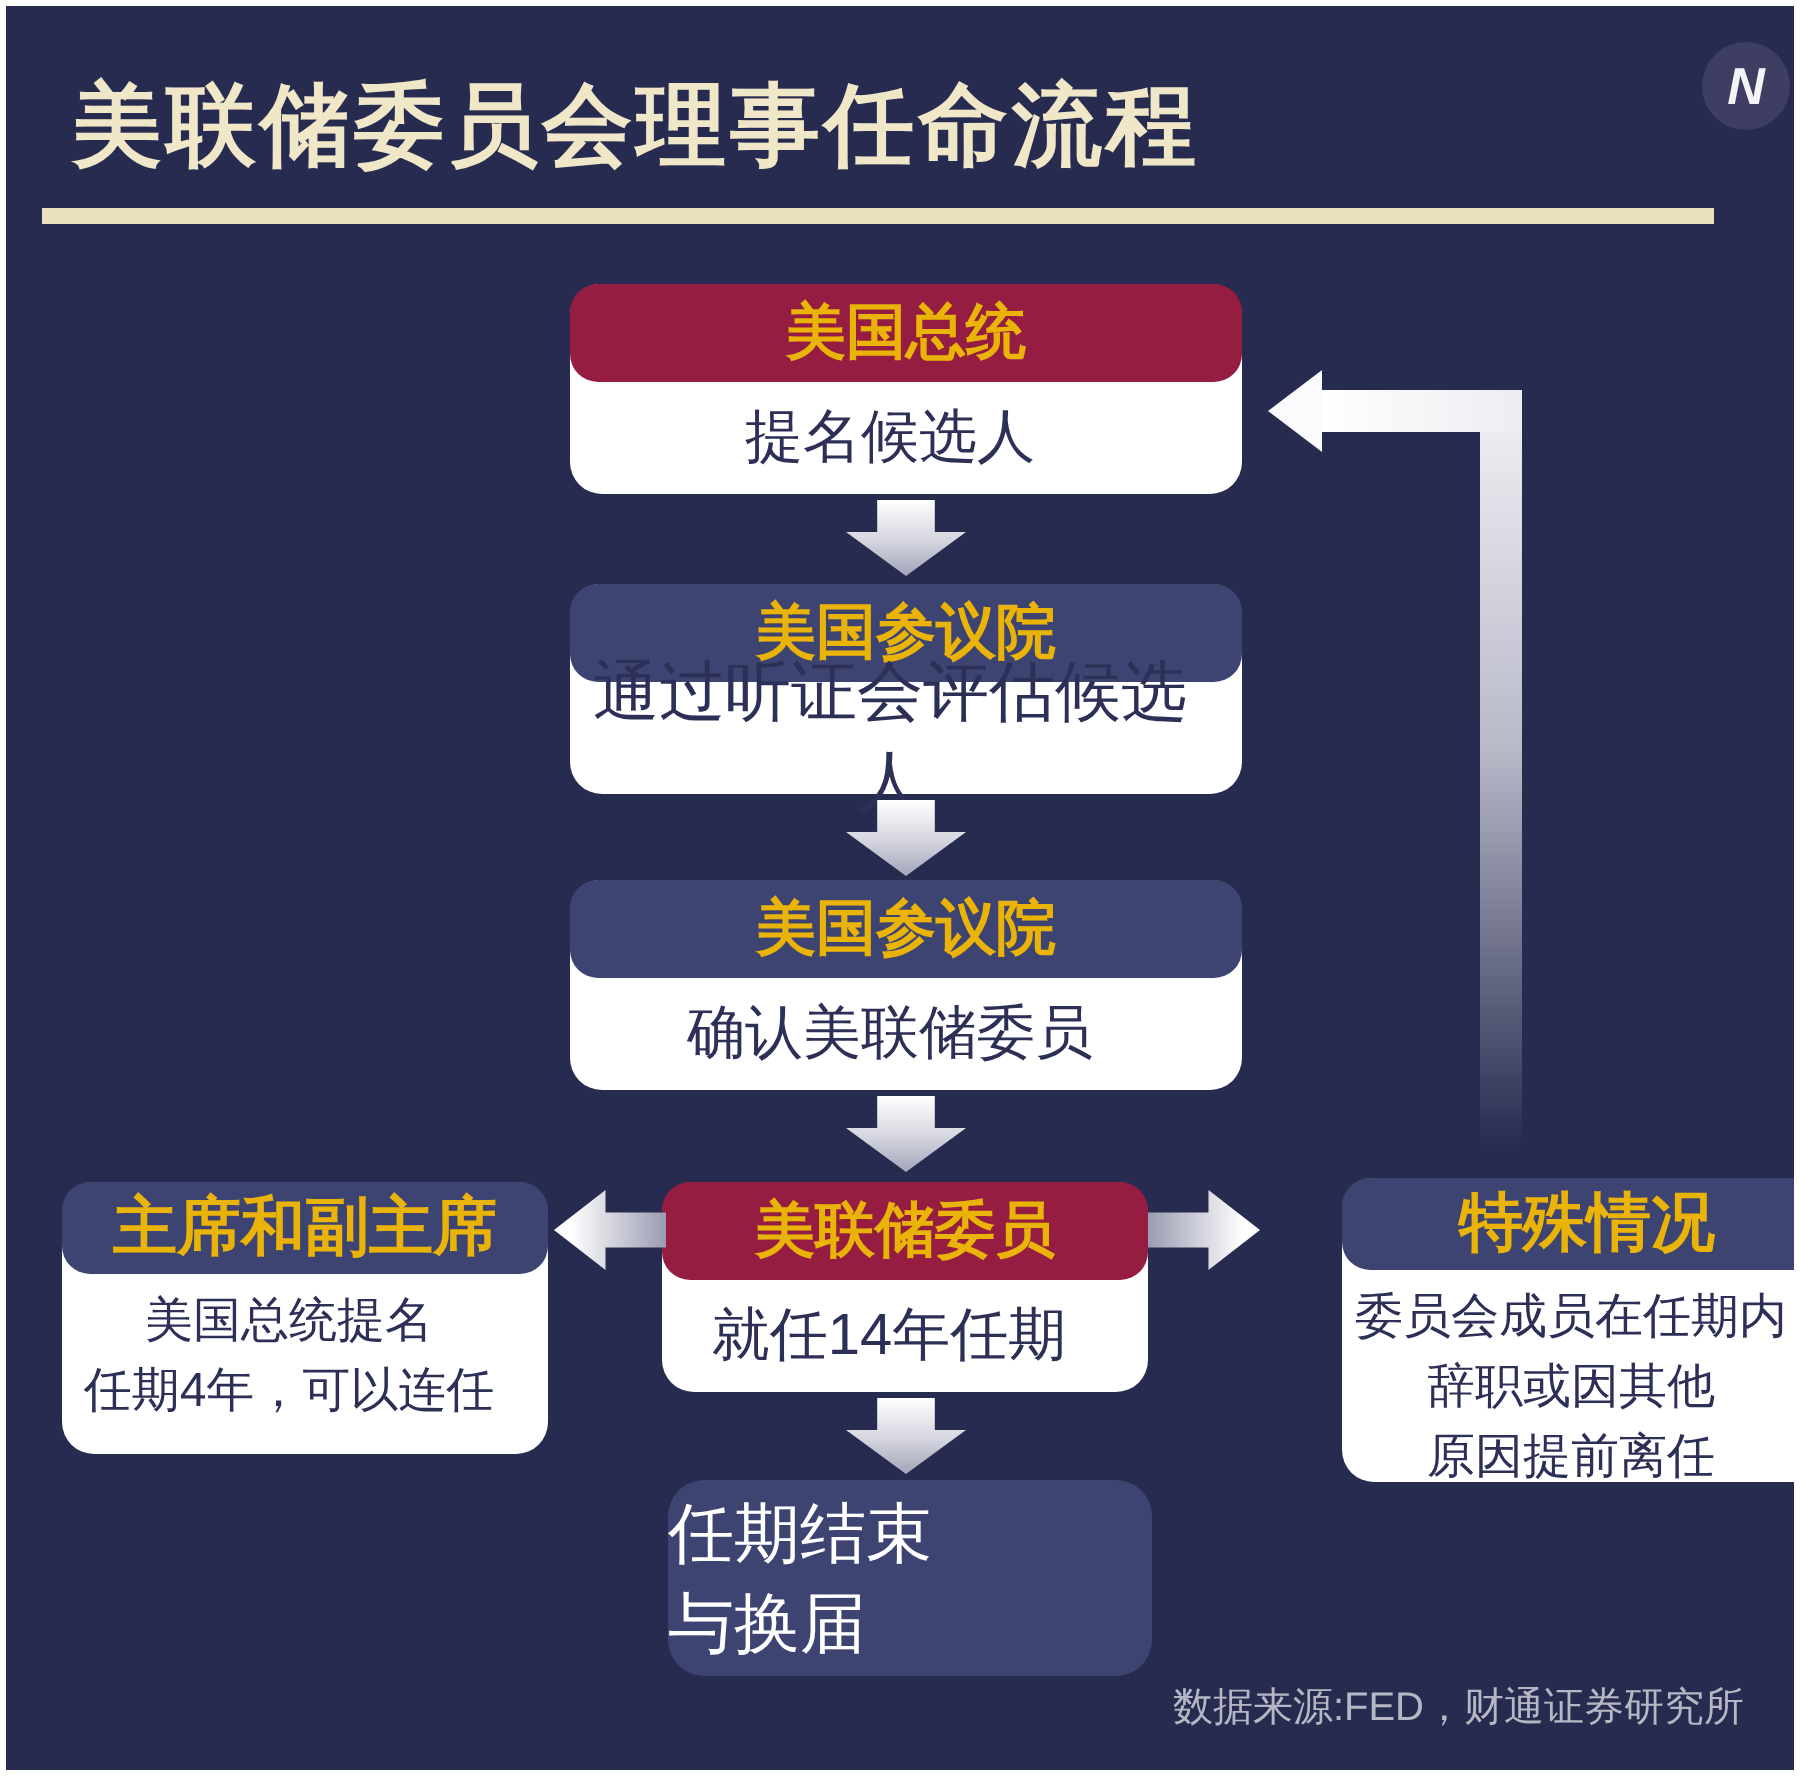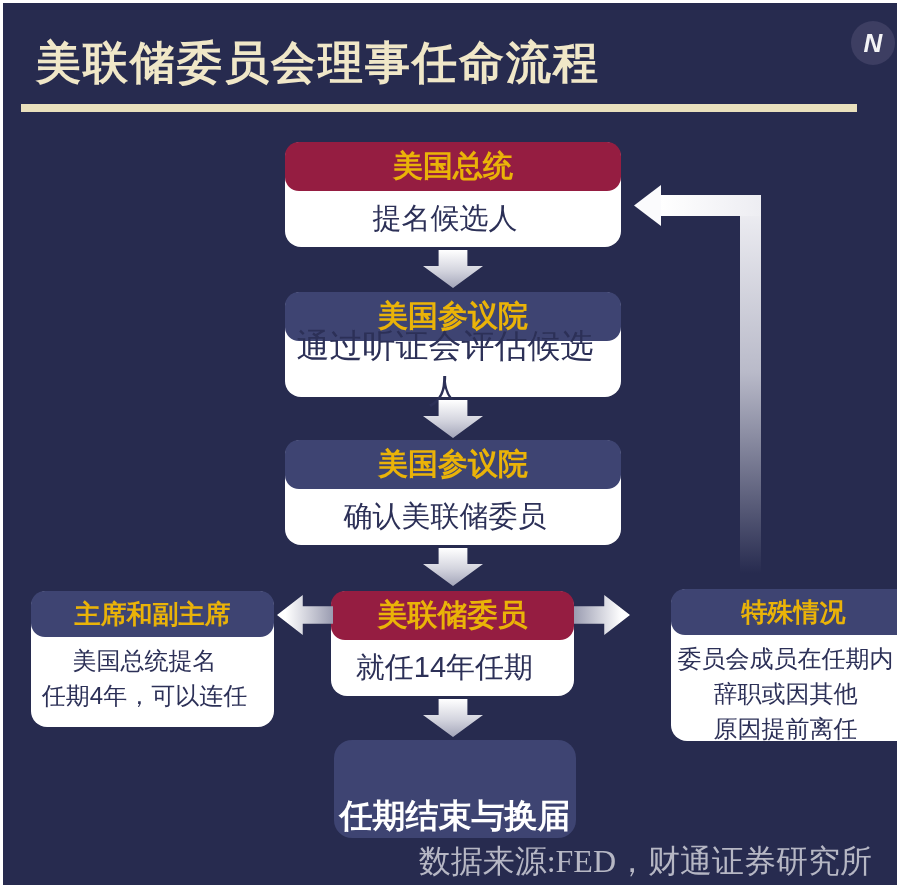--- a/index.html
+++ b/index.html
@@ -66,42 +66,42 @@
     color: #eab308;
     font-weight: bold;
     text-align: center;
     display: flex;
     align-items: center;
     justify-content: center;
   }
   .hdr-red  { background: var(--red-header, #951d41); }
   .hdr-navy { background: var(--navy-header, #3e4472); }
   .hdr-main { height: 49px; font-size: 30px; }
-  .hdr-side { height: 46px; font-size: 26px; font-family: Liberation Serif, serif; }
+  .hdr-side { height: 46px; font-size: 32px; font-family: Liberation Serif, serif; }
   .box-body {
     position: absolute;
     left: 0; right: 16px;
     text-align: center;
     color: var(--body-text, #2c3057);
   }
   .body-main { top: 49px; bottom: 0; display: flex; align-items: center; justify-content: center; font-size: 29px; }
   .body-main.small { font-size: 33px; }
   .body-side { top: 52px; font-size: 24px; line-height: 35px; }
   .end-box {
     position: absolute;
     background: var(--navy-header, #3e4472);
     border-radius: 18px;
     color: #ffffff;
-    font-weight: bold;
+    font-weight: normal;
     font-size: 33px;
     line-height: 45px;
     text-align: center;
     display: flex;
-    flex-direction: row;
-    align-items: flex-end;
+    flex-direction: column;
+    align-items: flex-start;
     justify-content: center;
   }
   
   .arrow-down {
     position: absolute;
     width: 60px;
     height: 38px;
     background: linear-gradient(180deg, #ffffff 0%, #d3d4de 55%, #a3a5b9 100%);
     clip-path: polygon(26% 0, 74% 0, 74% 42%, 100% 42%, 50% 100%, 0 42%, 26% 42%);
   }
@@ -142,24 +142,23 @@
     top: 192px;
     width: 21px;
     height: 394px;
     background: linear-gradient(180deg, #f2f2f6 0%, #b9bac9 45%, rgba(39,43,79,0) 96%);
   }
   
   .footer {
     position: absolute;
     right: 25px;
     top: 837px;
-    font-size: 32px;
+    font-size: 20px;
     color: var(--footer-text, #b6b7c4);
     white-space: nowrap;
-    font-family: Liberation Serif, serif;
   }
 </style>
 </head>
 <body>
 
 <div class="canvas">
 
   <h1 class="page-title">美联储委员会理事任命流程</h1>
   <div class="title-underline"></div>
   <div class="logo">

